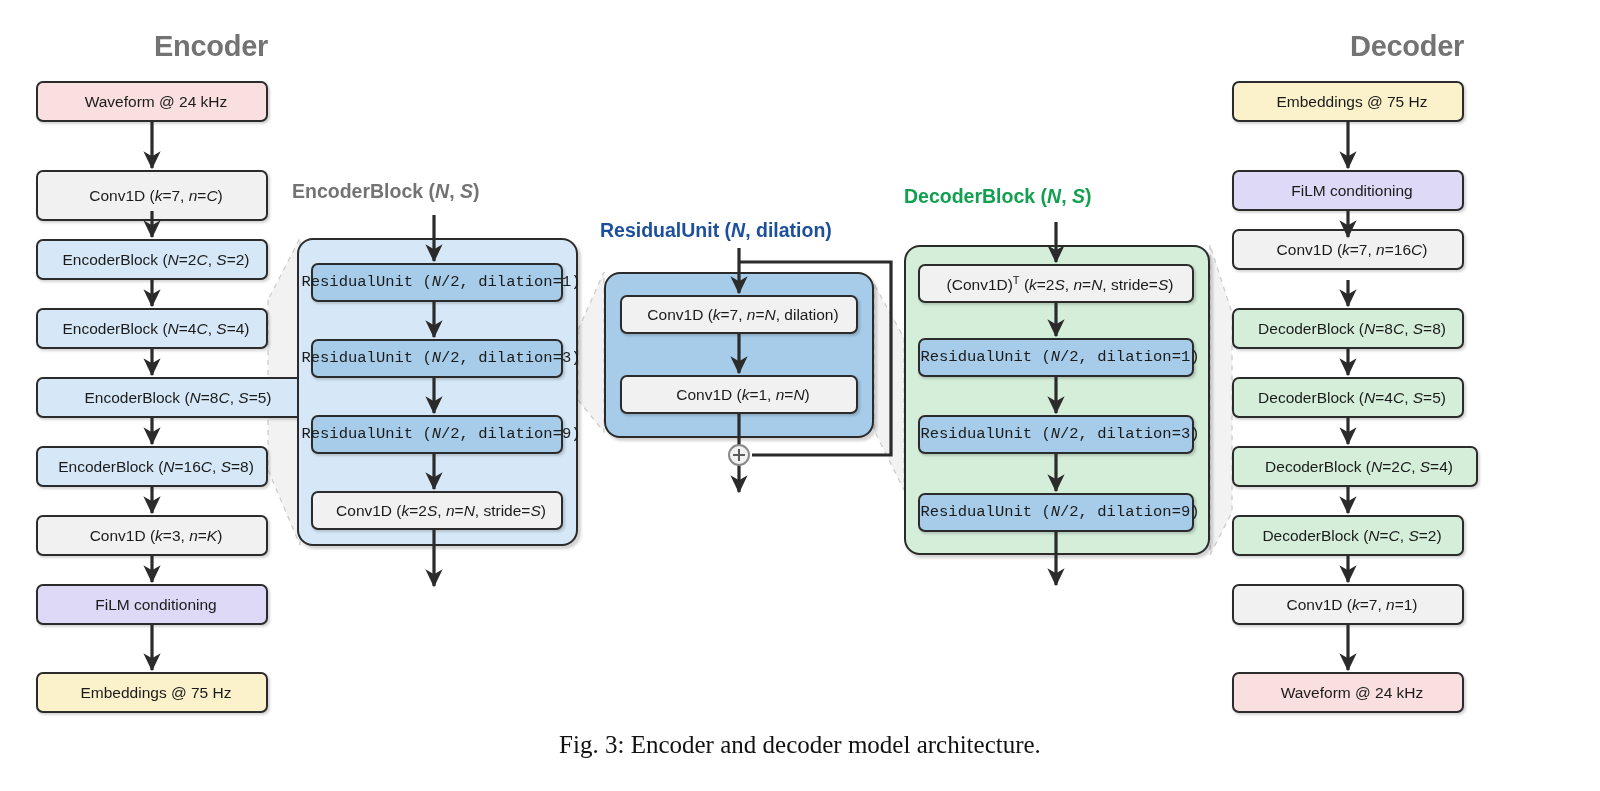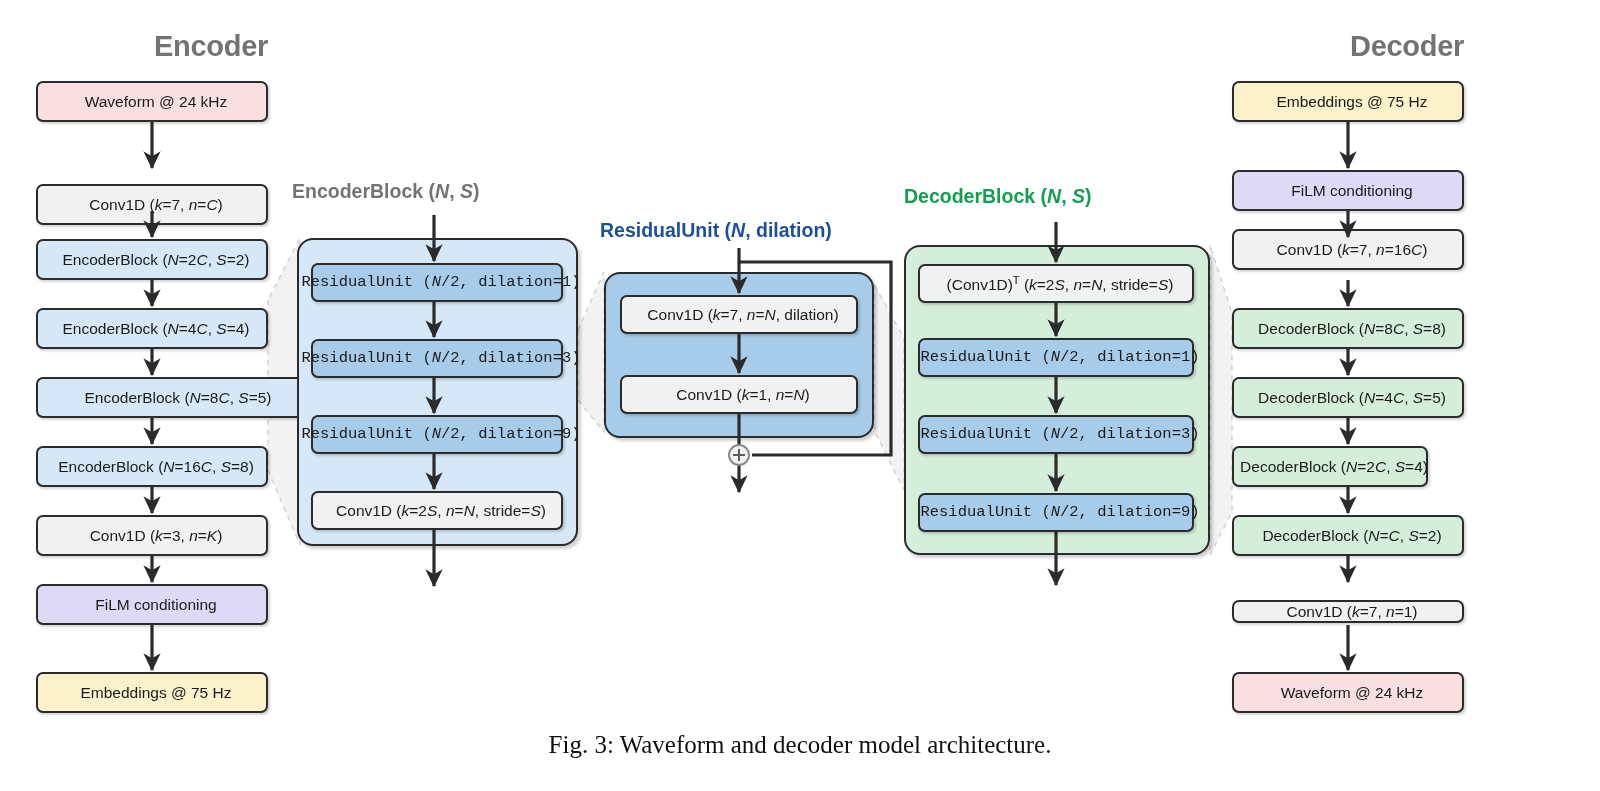--- a/index.html
+++ b/index.html
@@ -110,21 +110,21 @@
 
     <polygon points="1210,245 1210,555 1232,512 1232,313" fill="#f2f2f3" stroke="#cdcdcd" stroke-width="1.3" stroke-dasharray="5,5"></polygon>
   </svg>
 
   <div class="col-title" style="left:36px; top:30px; width:232px;">Encoder</div>
 
   <div class="node n-pink" style="left:36px; top:81px; width:232px; height:41px;">
       <span>Waveform @ 24 kHz</span>
     </div>
 
-  <div class="node n-gray" style="left:36px; top:184px; width:232px; height:41px;">
+  <div class="node n-gray" style="left:36px; top:170px; width:232px; height:51px;">
       <span>Conv1D (<i class="ital">k</i>=7, <i class="ital">n</i>=<i class="ital">C</i>)</span>
     </div>
 
   <div class="node n-blue" style="left:36px; top:239px; width:232px; height:41px;">
       <span>EncoderBlock (<i class="ital">N</i>=2<i class="ital">C</i>, <i class="ital">S</i>=2)</span>
     </div>
 
   <div class="node n-blue" style="left:36px; top:308px; width:232px; height:41px;">
       <span>EncoderBlock (<i class="ital">N</i>=4<i class="ital">C</i>, <i class="ital">S</i>=4)</span>
     </div>
@@ -216,29 +216,29 @@
     </div>
 
   <div class="node n-green" style="left:1232px; top:308px; width:232px; height:41px;">
       <span>DecoderBlock (<i class="ital">N</i>=8<i class="ital">C</i>, <i class="ital">S</i>=8)</span>
     </div>
 
   <div class="node n-green" style="left:1232px; top:377px; width:232px; height:41px;">
       <span>DecoderBlock (<i class="ital">N</i>=4<i class="ital">C</i>, <i class="ital">S</i>=5)</span>
     </div>
 
-  <div class="node n-green" style="left:1232px; top:446px; width:196px; height:41px;">
+  <div class="node n-green" style="left:1232px; top:446px; width:246px; height:41px;">
       <span>DecoderBlock (<i class="ital">N</i>=2<i class="ital">C</i>, <i class="ital">S</i>=4)</span>
     </div>
 
   <div class="node n-green" style="left:1232px; top:515px; width:232px; height:41px;">
       <span>DecoderBlock (<i class="ital">N</i>=<i class="ital">C</i>, <i class="ital">S</i>=2)</span>
     </div>
 
-  <div class="node n-gray" style="left:1232px; top:584px; width:232px; height:23px;margin-top:16px;">
+  <div class="node n-gray" style="left:1232px; top:584px; width:232px; height:41px;">
       <span>Conv1D (<i class="ital">k</i>=7, <i class="ital">n</i>=1)</span>
     </div>
 
   <div class="node n-pink" style="left:1232px; top:672px; width:232px; height:41px;">
       <span>Waveform @ 24 kHz</span>
     </div>
 
   <svg class="layer over">
     <defs>
       <marker id="ah" markerWidth="7" markerHeight="7" refX="5.2" refY="3.2" orient="auto" markerUnits="strokeWidth">
@@ -287,15 +287,15 @@
 
     <line x1="739" y1="414" x2="739" y2="445" stroke="#2b2b2b" stroke-width="3.2"></line>
 
     <g>
       <circle cx="739" cy="455" r="10" fill="#f1f1f1" stroke="#8a8a8a" stroke-width="2"></circle>
       <line x1="733" y1="455" x2="745" y2="455" stroke="#5a5a5a" stroke-width="2"></line>
       <line x1="739" y1="449" x2="739" y2="461" stroke="#5a5a5a" stroke-width="2"></line>
     </g>
   </svg>
 
-  <div class="caption">Fig. 3: Waveform and decoder model architecture.</div>
+  <div class="caption">Fig. 3: Encoder and decoder model architecture.</div>
 
 </div>
 
 </body></html>

